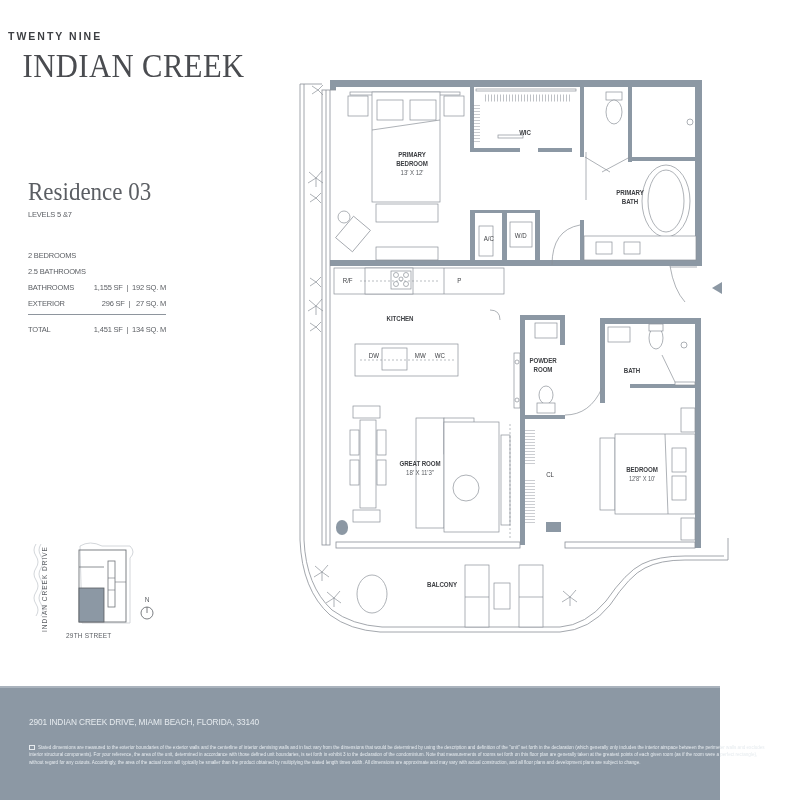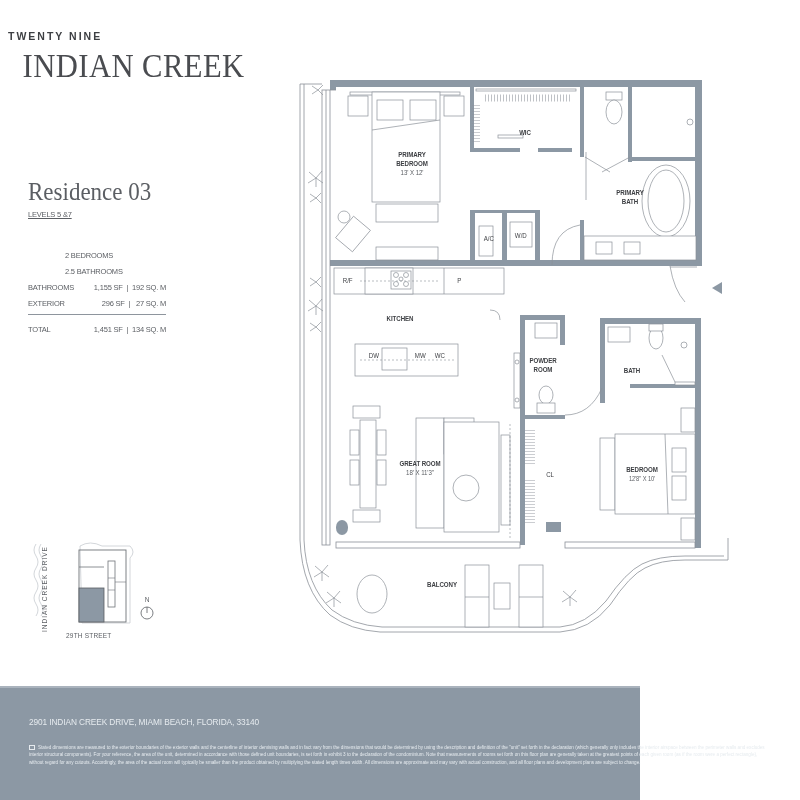--- a/index.html
+++ b/index.html
@@ -6,39 +6,39 @@
   html, body { width: 800px; height: 800px; background: #ffffff; overflow: hidden; }
   body { position: relative; font-family: "Liberation Sans", sans-serif; color: #3f4348; }
 
   .brand { position: absolute; left: 8px; top: 30px; width: 290px; text-align: left; }
   .brand-top { font-family: "Liberation Sans", sans-serif; font-weight: bold; font-size: 10.5px; letter-spacing: 2px; color: #3d3f43; }
   .brand-main { font-family: "Liberation Serif", serif; font-size: 34px; letter-spacing: 0.5px; color: #4a4c50; margin-top: 6px; line-height: 36px; transform: scaleX(0.9); transform-origin: center; font-weight: normal; }
   .brand-sub { font-weight: bold; font-size: 8px; letter-spacing: 3.2px; color: #3d3f43; margin-top: 12px; }
 
   .residence { position: absolute; left: 28px; top: 178px; width: 140px; }
   .res-title { font-family: "Liberation Serif", serif; font-size: 25px; color: #5b5e63; line-height: 28px; transform: scaleX(0.92); transform-origin: left; white-space: nowrap; }
-  .res-levels { font-size: 7.5px; color: #5b5e63; margin-top: 4px; letter-spacing: -0.2px; text-decoration: underline; }
+  .res-levels { font-size: 7.5px; color: #5b5e63; margin-top: 4px; letter-spacing: -0.2px; }
 
   .specs { position: absolute; left: 28px; top: 248px; width: 138px; font-size: 7.5px; color: #5b5e63; letter-spacing: -0.2px; }
-  .spec-line { height: 16px; line-height: 16px; white-space: nowrap; margin-left: 37px; }
+  .spec-line { height: 16px; line-height: 16px; white-space: nowrap; }
   .spec-row { display: flex; justify-content: space-between; height: 16px; line-height: 16px; }
   .spec-total { border-top: 1px solid #8e959d; margin-top: 2px; padding-top: 7px; }
 
   .keyplan { position: absolute; left: 28px; top: 540px; width: 140px; height: 110px; }
   .street-label-v { position: absolute; left: 3px; top: 2px; width: 100px; height: 90px; }
   .street-label-v span { position: absolute; left: 10px; top: 90px; transform: rotate(-90deg); transform-origin: left top; font-size: 6.5px; letter-spacing: 1px; color: #5b5e63; white-space: nowrap; }
   .street-label-h { position: absolute; left: 38px; top: 92px; font-size: 6.5px; color: #5b5e63; letter-spacing: 0.2px; }
   .north { position: absolute; left: 112px; top: 56px; font-size: 6.5px; color: #5b5e63; text-align: center; width: 14px; }
 
   .plan { position: absolute; left: 290px; top: 70px; width: 450px; height: 580px; }
   .room-label { position: absolute; font-size: 7px; font-weight: bold; color: #3d3f43; text-align: center; line-height: 9px; letter-spacing: -0.1px; transform: scaleX(0.88); }
   .room-dim { font-weight: normal; color: #5b5e63; display: block; }
   .fx-label { position: absolute; font-size: 7px; color: #3d3f43; transform: scaleX(0.88); }
 
-  .footer { position: absolute; left: 0; top: 686px; width: 640px; height: 114px; background: #8c98a4; border-top: 2px solid #aab3bd; text-decoration: underline; }
+  .footer { position: absolute; left: 0; top: 686px; width: 720px; height: 114px; background: #8c98a4; border-top: 2px solid #aab3bd; text-decoration: underline; }
   .address { position: absolute; left: 29px; top: 29px; font-size: 8.3px; color: #e6ebef; letter-spacing: -0.1px; }
   .disclaimer { position: absolute; left: 29px; top: 56px; width: 742px; font-size: 4.6px; line-height: 7.4px; color: #e6ebef; letter-spacing: 0; }
   .disc-icon { display: inline-block; width: 6px; height: 5px; border: 1px solid #e6ebef; margin-right: 3px; vertical-align: -1px; }
 </style>
 </head>
 <body>
 
 <div class="brand">
   <div class="brand-top">TWENTY NINE</div>
   <div class="brand-main">INDIAN CREEK</div>

